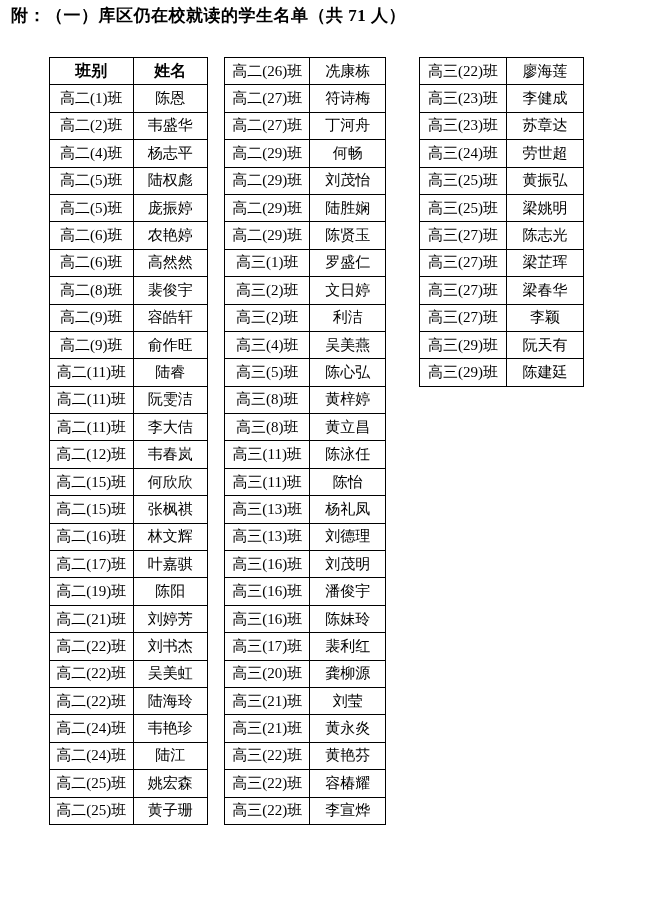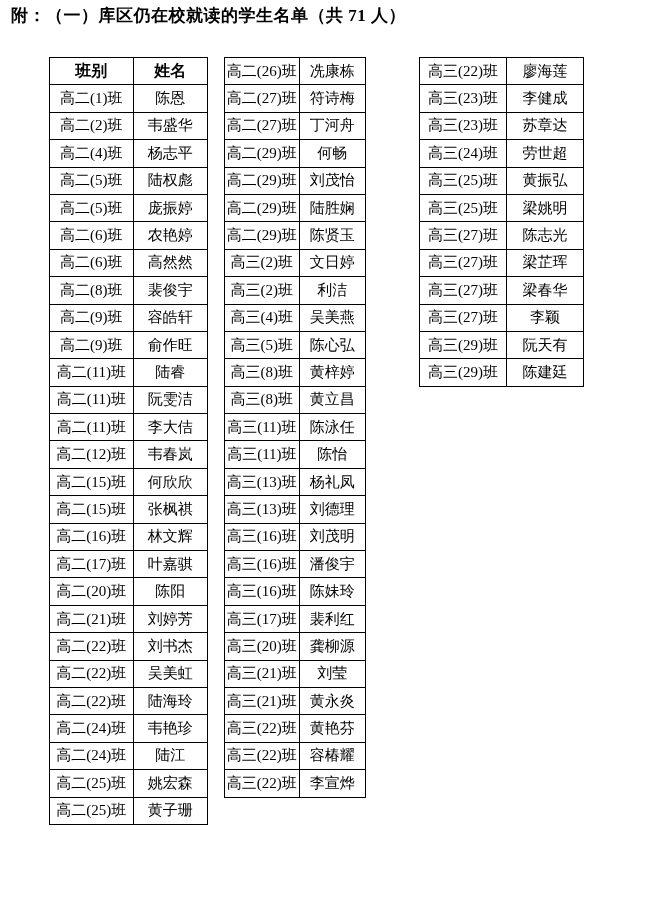--- a/index.html
+++ b/index.html
@@ -30,21 +30,21 @@
     white-space: nowrap;
   }
   table.student-table {
     position: absolute;
     top: 57px;
     border-collapse: collapse;
     table-layout: fixed;
     background: #ffffff;
   }
   #t0 { left: 33px;  width: 159px; margin-left: 16px; }
-  #t1 { left: 224px; width: 142px; }
+  #t1 { left: 224px; width: 162px; }
   #t2 { left: 419px; width: 165px; }
   table.student-table td,
   table.student-table th {
     border: 1px solid #000000;
     height: 27.4px;
     padding: 0 1px;
     text-align: center;
     vertical-align: middle;
     font-size: 15px;
     line-height: 1;
@@ -140,21 +140,21 @@
         </tr>
         <tr>
           <td>高二(16)班</td>
           <td>林文辉</td>
         </tr>
         <tr>
           <td>高二(17)班</td>
           <td>叶嘉骐</td>
         </tr>
         <tr>
-          <td>高二(20)班</td>
+          <td>高二(19)班</td>
           <td>陈阳</td>
         </tr>
         <tr>
           <td>高二(21)班</td>
           <td>刘婷芳</td>
         </tr>
         <tr>
           <td>高二(22)班</td>
           <td>刘书杰</td>
         </tr>
@@ -213,20 +213,24 @@
         </tr>
         <tr>
           <td>高二(29)班</td>
           <td>陆胜娴</td>
         </tr>
         <tr>
           <td>高二(29)班</td>
           <td>陈贤玉</td>
         </tr>
         <tr>
+          <td>高三(1)班</td>
+          <td>罗盛仁</td>
+        </tr>
+        <tr>
           <td>高三(2)班</td>
           <td>文日婷</td>
         </tr>
         <tr>
           <td>高三(2)班</td>
           <td>利洁</td>
         </tr>
         <tr>
           <td>高三(4)班</td>
           <td>吴美燕</td>

